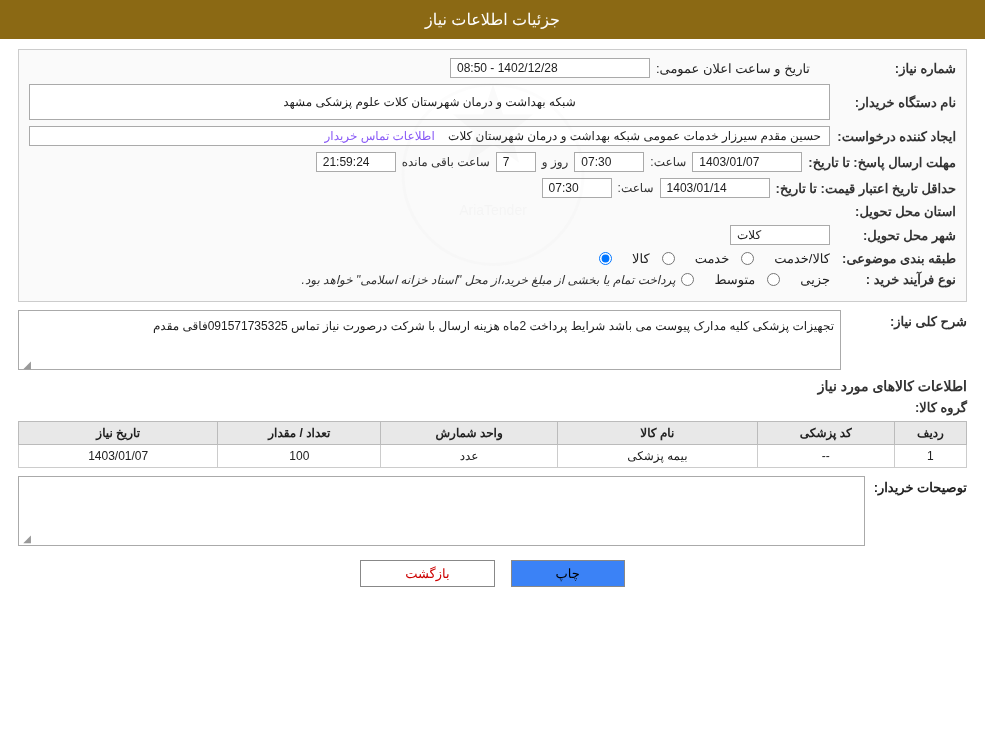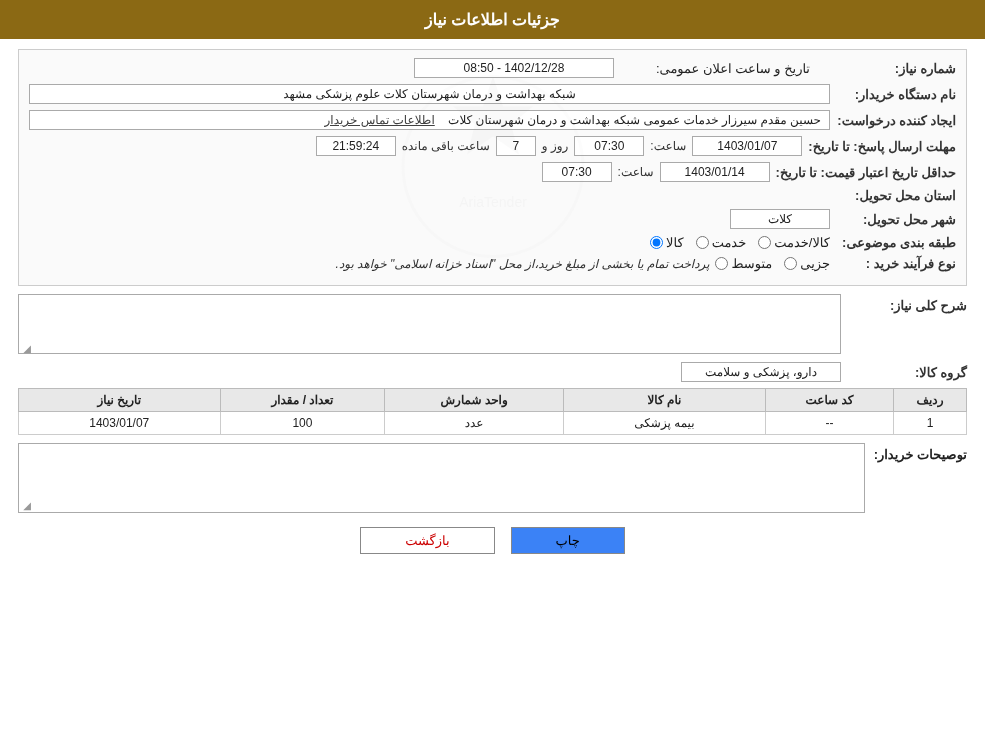--- a/index.html
+++ b/index.html
@@ -14,21 +14,21 @@
       width: 985px;
       min-height: 733px;
       background: #fff;
       margin: 0 auto;
     }
     .header-bar {
       background: #8B6914;
       color: #fff;
       text-align: center;
       font-size: 16px;
-      font-weight: bold;
+      font-weight: normal;
       padding: 10px 8px;
     }
     .main-content {
       padding: 10px 18px;
     }
     .form-section {
       border: 1px solid #ccc;
       padding: 8px 10px;
       margin-bottom: 8px;
       background: #fafafa;
@@ -45,46 +45,45 @@
       font-weight: bold;
       white-space: nowrap;
       min-width: 120px;
       text-align: right;
     }
     .value-box {
       border: 1px solid #aaa;
       padding: 2px 6px;
       background: #fff;
       min-width: 80px;
-      text-align: center;
+      text-align: left;
       font-size: 12px;
     }
     .value-box-wide {
       border: 1px solid #aaa;
-      padding: 2px 6px;
+      padding: 10px 6px;
       background: #fff;
       flex: 1;
       text-align: center;
       font-size: 12px;
     }
     .link-blue {
-      color: #404040;
-      text-decoration: underline;
+      color: #8b5cf6;
       cursor: pointer;
     }
     .radio-group {
       display: flex;
       gap: 12px;
       align-items: center;
       flex-direction: row-reverse;
     }
     .radio-item {
       display: flex;
       align-items: center;
-      gap: 3px;
+      gap: 20px;
     }
     .section-title {
       font-weight: bold;
       font-size: 14px;
       margin: 8px 0 6px 0;
       color: #333;
     }
     .description-box {
       border: 1px solid #aaa;
       padding: 6px;
@@ -212,21 +211,21 @@
       <div class="watermark">
         <svg width="200" height="200" viewBox="0 0 200 200">
           <path d="M100 10 L90 40 L60 40 L82 58 L74 88 L100 70 L126 88 L118 58 L140 40 L110 40 Z" fill="#888" opacity="0.5"></path>
           <circle cx="100" cy="100" r="90" fill="none" stroke="#888" stroke-width="3" opacity="0.3"></circle>
           <text x="100" y="140" text-anchor="middle" font-size="14" fill="#888" opacity="0.6">AriaTender</text>
         </svg>
       </div>
 
       <div class="form-row">
         <span class="label">شماره نیاز:</span>
-        <span style="margin-right:20px;margin-left:36px;">تاریخ و ساعت اعلان عمومی:</span>
+        <span style="margin-right:20px;">تاریخ و ساعت اعلان عمومی:</span>
         <div class="value-box" style="min-width:200px;">1402/12/28 - 08:50</div>
       </div>
 
       <div class="form-row">
         <span class="label">نام دستگاه خریدار:</span>
         <div class="value-box-wide">شبکه بهداشت و درمان شهرستان کلات    علوم پزشکی مشهد</div>
       </div>
 
       <div class="form-row">
         <span class="label">ایجاد کننده درخواست:</span>
@@ -295,35 +294,36 @@
           </div>
         </div>
         <span class="italic-note">پرداخت تمام یا بخشی از مبلغ خرید،از محل "اسناد خزانه اسلامی" خواهد بود.</span>
       </div>
 
     </div>
 
     <div class="form-row" style="align-items:flex-start; margin-bottom:8px;">
       <span class="label" style="padding-top:4px;">شرح کلی نیاز:</span>
       <div class="description-box" style="flex:1;">
+        <span>تجهیزات پزشکی کلیه مدارک پیوست می باشد شرایط پرداخت 2ماه هزینه ارسال با شرکت درصورت نیاز تماس 091571735325فاقی مقدم</span>
         <div class="resize-handle">◢</div>
       </div>
     </div>
 
+    <div class="section-title">اطلاعات کالاهای مورد نیاز</div>
 
     <div class="product-group-row">
       <span class="label">گروه کالا:</span>
-      <div class="value-box" style="min-width:160px;">دارو، پزشکی و سلامت</div>
     </div>
 
     <table class="items-table">
       <thead>
         <tr>
           <th>ردیف</th>
-          <th>کد ساعت</th>
+          <th>کد پزشکی</th>
           <th>نام کالا</th>
           <th>واحد شمارش</th>
           <th>تعداد / مقدار</th>
           <th>تاریخ نیاز</th>
         </tr>
       </thead>
       <tbody id="items-tbody">
       <tr>
       <td>1</td>
       <td>--</td>

